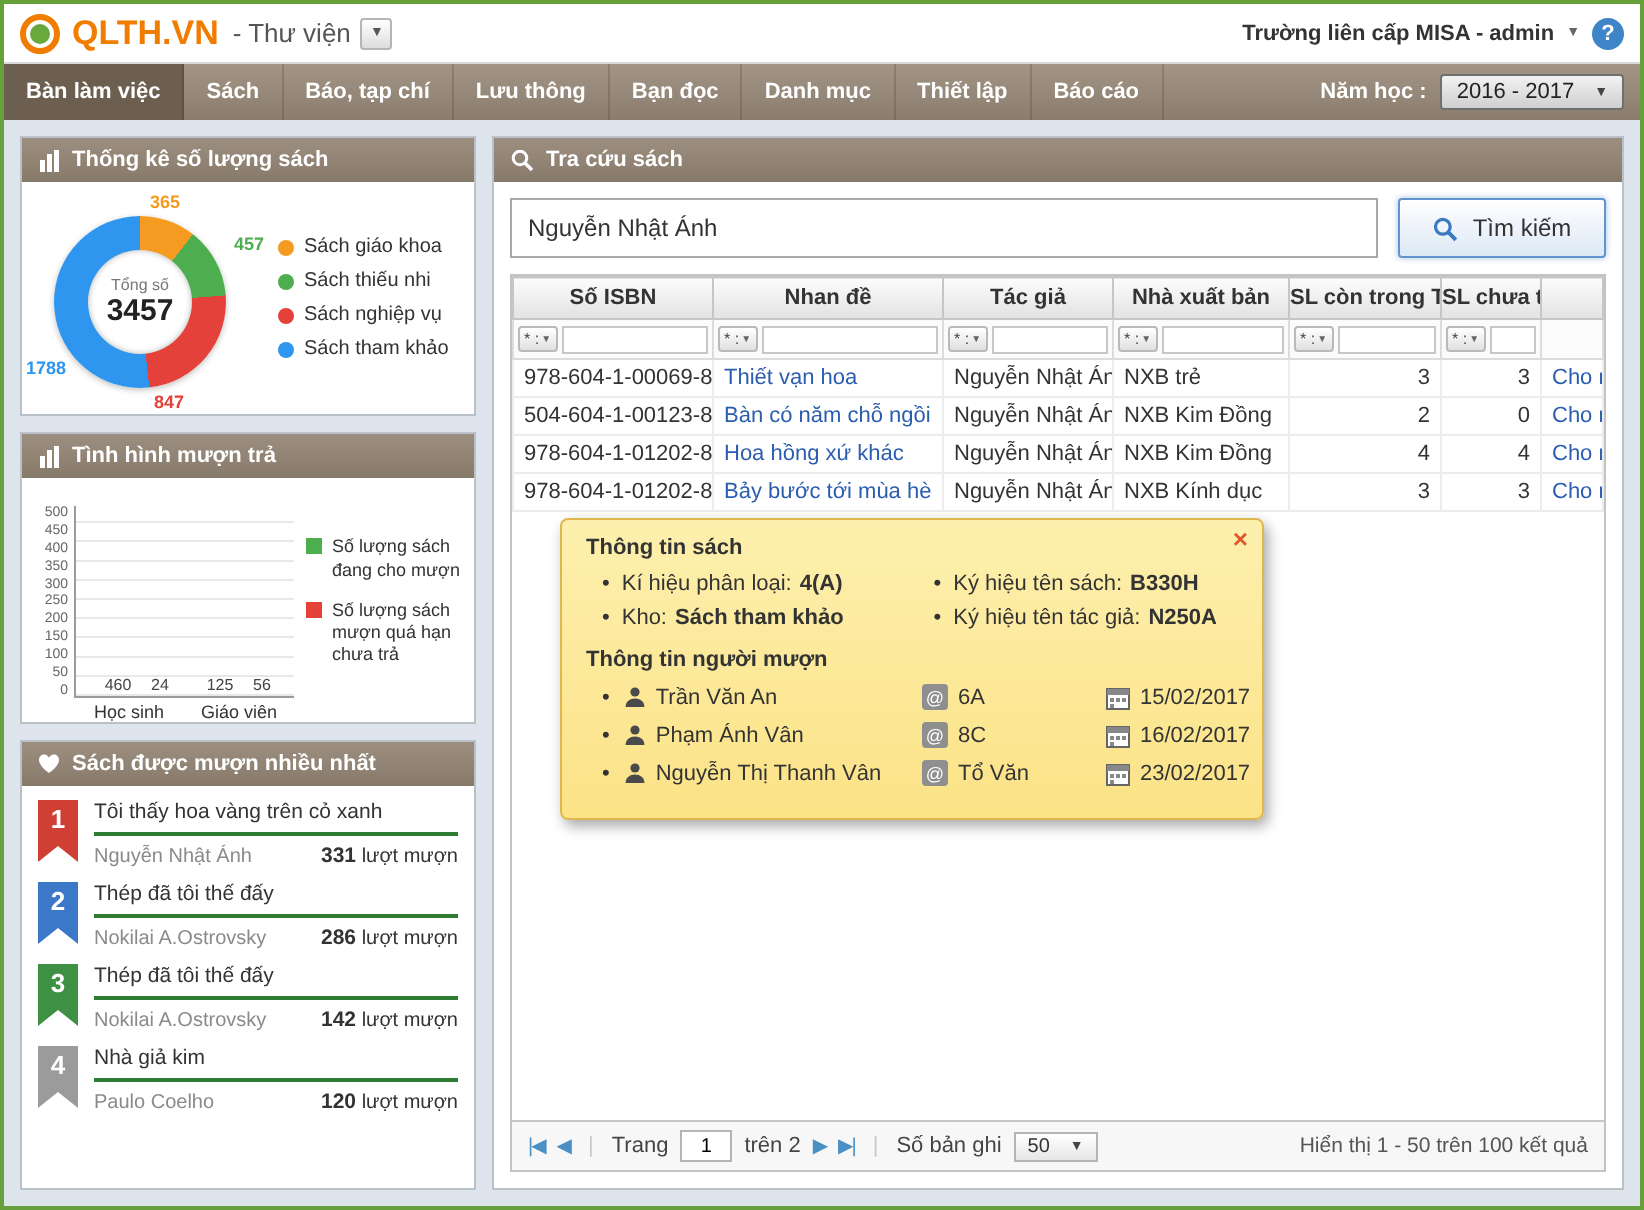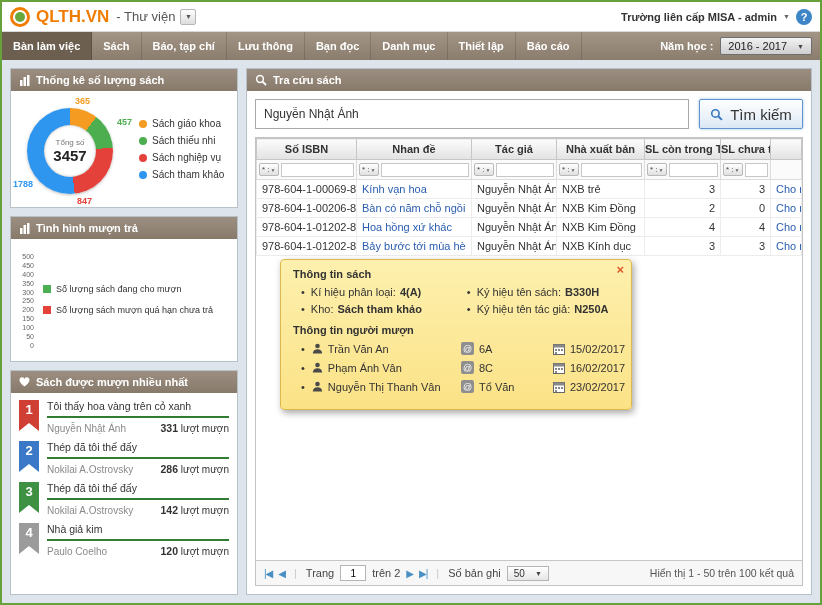--- a/index.html
+++ b/index.html
@@ -71,21 +71,21 @@
   .book-main{flex:1;min-width:0}
   .book-title{font-size:10.5px;color:#333;padding-bottom:4px;border-bottom:2px solid #2f7d32;white-space:nowrap;overflow:hidden}
   .book-meta{display:flex;justify-content:space-between;align-items:baseline;padding-top:4px;font-size:10px;color:#8a8a8a}
   .book-count{color:#333}.book-count b{font-size:10.5px}
 
   
   .main{flex:1;position:relative}
   .main-body{flex:1;display:flex;flex-direction:column;padding:8px;position:relative}
   .search-row{flex:0 0 30px;display:flex;gap:10px}
   .search-input{flex:1;border:1px solid #a9a9a9;padding:0 8px;font-size:12px;color:#333;height:30px;outline:none}
-  .search-btn{flex:0 0 104px;height:30px;border:1px solid #5f94cf;border-radius:2px;background:linear-gradient(#ffffff,#dce8f5);display:flex;align-items:center;justify-content:center;gap:7px;font-size:15px;color:#333;cursor:pointer;box-shadow:0 0 3px rgba(95,148,207,.6)}
+  .search-btn{flex:0 0 104px;height:30px;border:1px solid #5f94cf;border-radius:2px;background:linear-gradient(#ffffff,#dce8f5);display:flex;align-items:center;justify-content:center;gap:7px;font-size:12px;color:#333;cursor:pointer;box-shadow:0 0 3px rgba(95,148,207,.6)}
 
   .grid{flex:1;margin-top:8px;border:1px solid #c3c3c3;background:#fff;display:flex;flex-direction:column;min-height:0}
   table{width:100%;border-collapse:collapse;table-layout:fixed;font-size:11px}
   th{background:linear-gradient(#fcfcfc,#e2e2e2);border:1px solid #c6c6c6;height:21px;font-weight:bold;color:#333;text-align:center;white-space:nowrap;overflow:hidden;cursor:pointer}
   .filter-cell{border:1px solid #dcdcdc;background:#fbfbfb;padding:2px 2px;height:20px}
   .filter{display:flex;align-items:center;gap:2px}
   .fop{border:1px solid #b9b9b9;background:linear-gradient(#fff,#e0e0e0);border-radius:2px;font-size:8px;color:#444;padding:1px 2px;display:flex;align-items:center;gap:1px;cursor:pointer;flex:0 0 auto}
   .fop .fa{font-size:5px;color:#666}
   .filter input{flex:1;min-width:0;border:1px solid #c7c7c7;height:14px;font-size:10px;padding:0 2px;outline:none}
   td{border:1px solid #ececec;height:19px;padding:0 5px;color:#333;white-space:nowrap;overflow:hidden}
@@ -214,20 +214,44 @@
               <span>450</span>
               <span>400</span>
               <span>350</span>
               <span>300</span>
               <span>250</span>
               <span>200</span>
               <span>150</span>
               <span>100</span>
               <span>50</span>
               <span>0</span>
+          </div>
+          <div class="plot-col">
+            <div class="plot">
+              <div class="bgroup">
+                <div class="bar" style="background-color: rgb(76, 174, 79); height: 92%;">
+                    <span class="bval">460</span>
+                  </div>
+                <div class="bar" style="background-color: rgb(228, 65, 59); height: 4.8%;">
+                    <span class="bval">24</span>
+                  </div>
+              </div>
+              <div class="bgroup">
+                <div class="bar" style="background-color: rgb(76, 174, 79); height: 25%;">
+                    <span class="bval">125</span>
+                  </div>
+                <div class="bar" style="background-color: rgb(228, 65, 59); height: 11.2%;">
+                    <span class="bval">56</span>
+                  </div>
+              </div>
+            </div>
+            <div class="xlabels">
+              <span>Học sinh</span>
+              <span>Giáo viên</span>
+            </div>
           </div>
           <div class="bar-legend">
             <div class="legend-item">
                 <span class="sq" style="background-color: rgb(76, 174, 79);"></span>
                 <span>Số lượng sách đang cho mượn</span>
               </div>
             <div class="legend-item">
                 <span class="sq" style="background-color: rgb(228, 65, 59);"></span>
                 <span>Số lượng sách mượn quá hạn chưa trả</span>
               </div>
@@ -383,29 +407,29 @@
                       </span>
                       <input style="">
                     </span>
                   </td>
                 <td class="filter-cell"></td>
               </tr>
             </thead>
             <tbody>
               <tr>
                 <td>978-604-1-00069-8</td>
-                <td><span class="link">Kính vạn hoa</span></td>
+                <td><span class="link">Thiết vạn hoa</span></td>
                 <td>Nguyễn Nhật Ánh</td>
                 <td>NXB trẻ</td>
                 <td class="num">3</td>
                 <td class="num">3</td>
                 <td class="act"><span class="link">Cho mượn</span></td>
               </tr>
               <tr>
-                <td>978-604-1-00206-8</td>
+                <td>504-604-1-00123-8</td>
                 <td><span class="link">Bàn có năm chỗ ngồi</span></td>
                 <td>Nguyễn Nhật Ánh</td>
                 <td>NXB Kim Đồng</td>
                 <td class="num">2</td>
                 <td class="num">0</td>
                 <td class="act"><span class="link">Cho mượn</span></td>
               </tr>
               <tr>
                 <td>978-604-1-01202-8</td>
                 <td><span class="link">Hoa hồng xứ khác</span></td>

